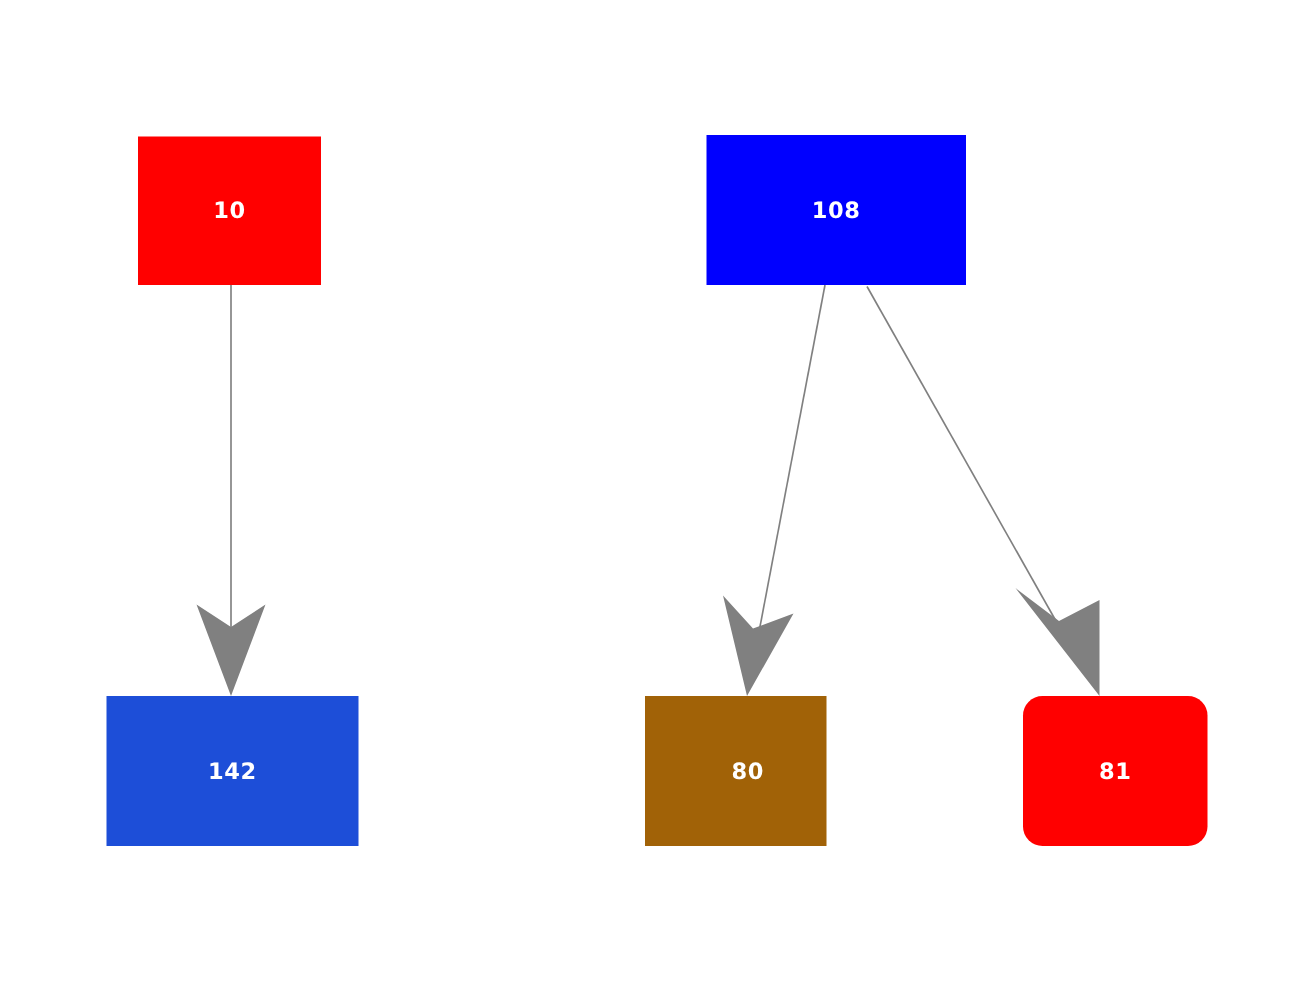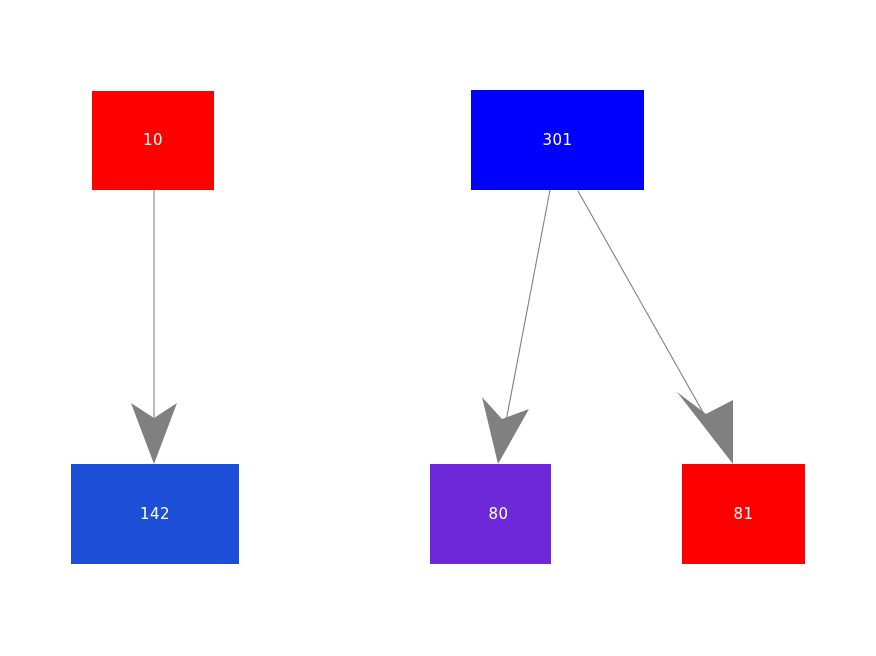--- a/index.html
+++ b/index.html
@@ -30,21 +30,21 @@
     position: absolute;
     box-sizing: border-box;
     display: flex;
     align-items: center;
     justify-content: center;
   }
   .node-label {
     color: #ffffff;
     font-family: "DejaVu Sans", sans-serif;
     font-size: 15px;
-    font-weight: normal;
+    font-weight: bold;
     line-height: 1;
     letter-spacing: 0.4px;
     white-space: nowrap;
     user-select: none;
   }
 </style>
 </head>
 <body>
 
 <div id="graph-canvas">
@@ -70,28 +70,28 @@
       <line x1="578" y1="191" x2="713" y2="430" stroke="#808080" stroke-width="1.1"></line>
       <path d="M 677,392 L 733,464 L 733,400 L 706,414 Z" fill="#808080"></path>
     </g>
   </svg>
 
   <div class="graph-node" style="left:92px; top:91px; width:122px; height:99px; background:#ff0000;">
     <span class="node-label">10</span>
   </div>
 
   <div class="graph-node" style="left:471px; top:90px; width:173px; height:100px; background:#0000ff;">
-    <span class="node-label">301</span>
+    <span class="node-label">108</span>
   </div>
 
   <div class="graph-node" style="left:71px; top:464px; width:168px; height:100px; background:#1d4ed8;">
     <span class="node-label">142</span>
   </div>
 
-  <div class="graph-node" style="left:430px; top:464px; width:121px; height:100px; background:#6d28d9;padding-left:16px;">
+  <div class="graph-node" style="left:430px; top:464px; width:121px; height:100px; background:#a16207;padding-left:16px;">
     <span class="node-label">80</span>
   </div>
 
-  <div class="graph-node" style="left:682px; top:464px; width:123px; height:100px; background:#ff0000;">
+  <div class="graph-node" style="left:682px; top:464px; width:123px; height:100px; background:#ff0000;border-radius:13px;">
     <span class="node-label">81</span>
   </div>
 
 </div>
 
 </body></html>

